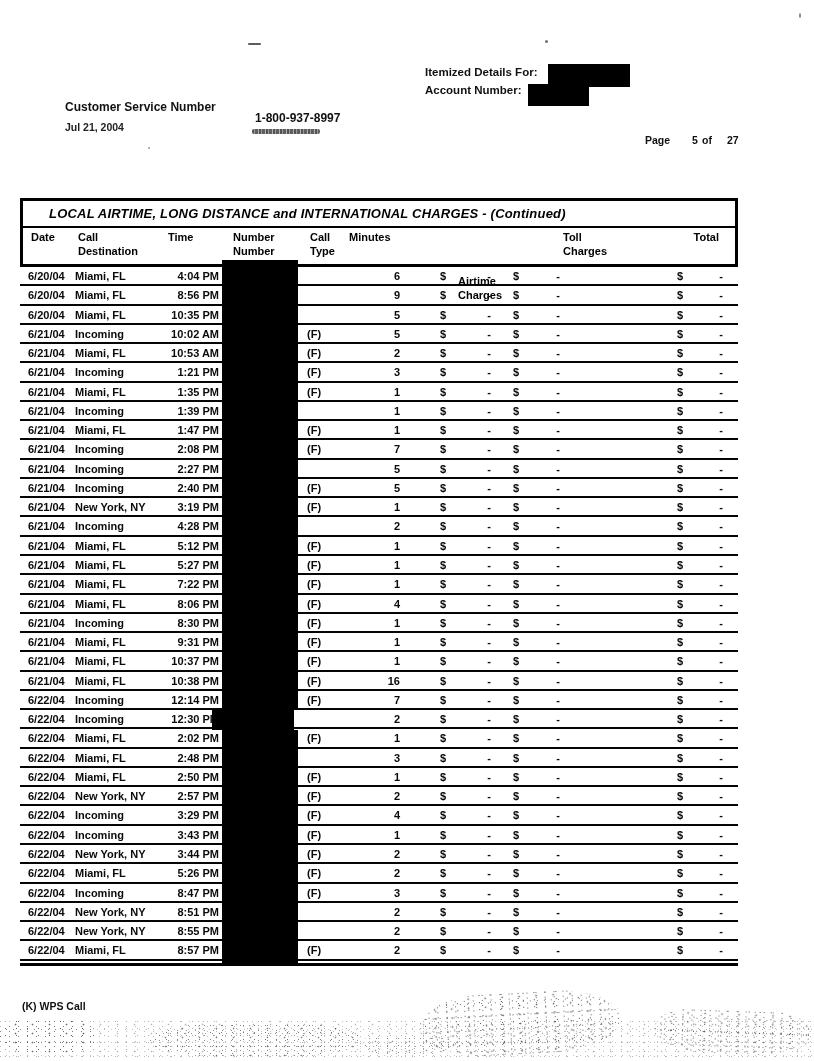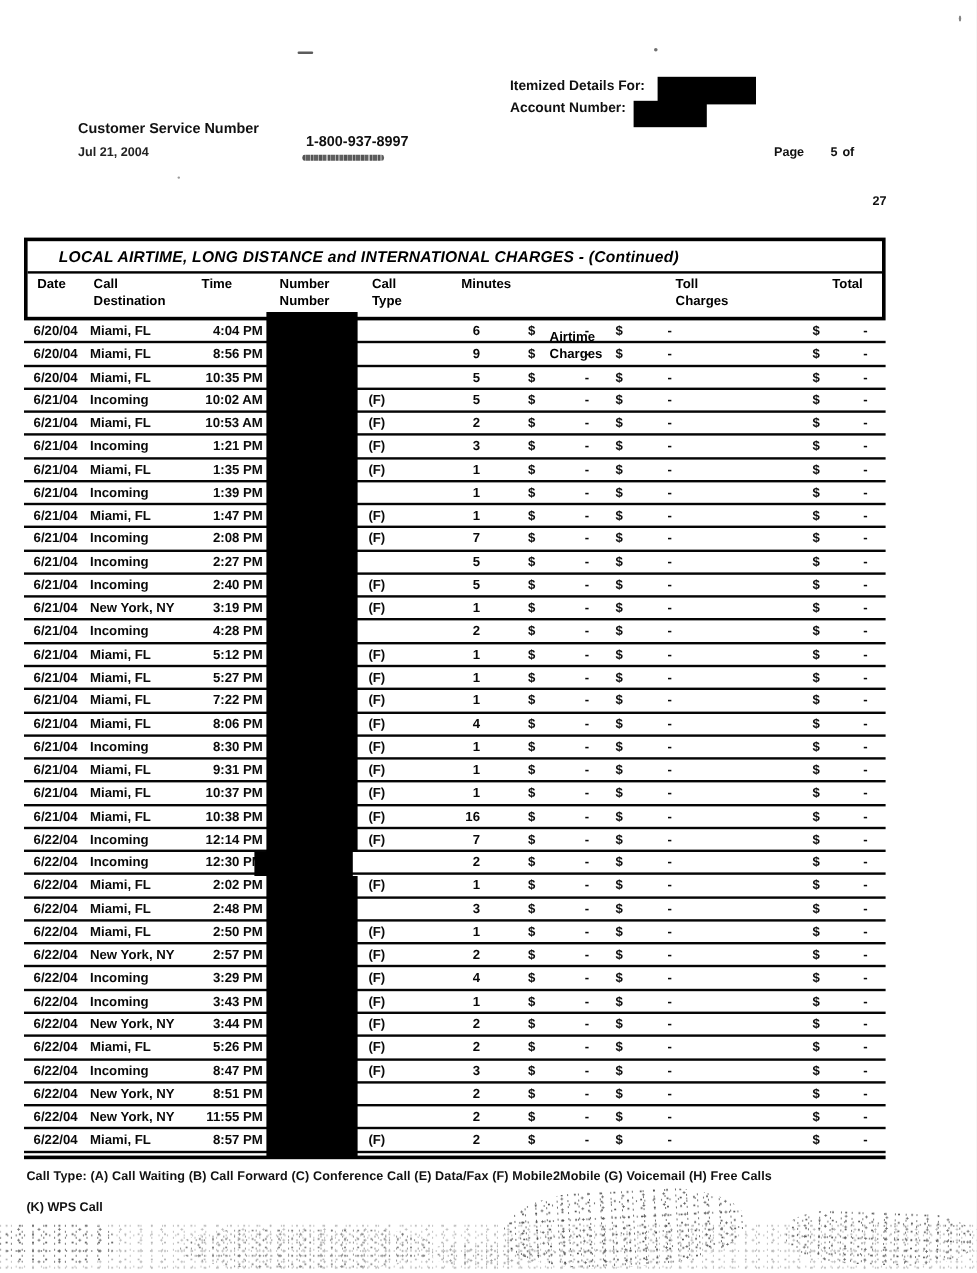--- a/index.html
+++ b/index.html
@@ -15,37 +15,37 @@
   .itemized-label { left:425px; top:66px; }
   .account-label  { left:425px; top:84px; }
   .redact { position:absolute; background:#000; }
   .redact-itemized { left:548px; top:64px;  width:82px; height:23px; }
   .redact-account  { left:528px; top:84px;  width:61px; height:22px; }
   .cs-label  { left:65px;  top:100px; font-size:12px; }
   .cs-number { left:255px; top:111px; font-size:12px; }
   .stmt-date { position:absolute; left:65px; top:121px; font-size:10.5px; font-weight:bold; color:#222; }
   .scribble { position:absolute; left:252px; top:129px; width:68px; height:5px; opacity:.75; border-radius:2px;
     background:repeating-linear-gradient(90deg,#1a1a1a 0 2px,#777 2px 3px,#2a2a2a 3px 6px,#999 6px 7px); }
-  .page-ind { position:absolute; top:121px; font-size:10.5px; font-weight:bold; color:#111; }
-  .pi-label { left:645px; } .pi-cur { left:692px; } .pi-of { left:702px; } .pi-tot { left:727px;margin-top:41px; }
+  .page-ind { position:absolute; top:134px; font-size:10.5px; font-weight:bold; color:#111; }
+  .pi-label { left:645px; } .pi-cur { left:692px; } .pi-of { left:702px; } .pi-tot { left:727px; }
   .speck { position:absolute; background:#333; border-radius:50%; }
   .speck-a { left:248px; top:43px; width:13px; height:2px; border-radius:1px; opacity:.8; }
   .speck-b { left:545px; top:40px; width:3px; height:3px; opacity:.7; }
   .speck-c { left:799px; top:13px; width:2px; height:5px; opacity:.6; }
   .speck-d { left:148px; top:147px; width:2px; height:2px; opacity:.5; }
 
   
   .table { position:absolute; left:20px; top:198px; width:718px; }
   .table-top { border:3px solid #000; }
   .title-row { height:27px; border-bottom:2px solid #000; display:flex; align-items:center; padding-left:26px; }
   .title-row span { font-size:13px; font-weight:bold; font-style:italic; letter-spacing:.2px; }
   .head-row { position:relative; height:36px; font-size:11px; font-weight:bold; }
   .th { position:absolute; top:3px; line-height:13.5px; white-space:pre; }
   .h-date{left:8px;} .h-dest{left:55px;} .h-time{left:145px;} .h-num{left:210px;}
-  .h-type{left:287px;} .h-min{left:348px; width:55px; text-align:right;}
+  .h-type{left:287px;} .h-min{left:326px; width:55px; }
   .h-air{left:435px;margin-top:44px;} .h-toll{left:508px;margin-left:32px;} .h-tot{left:640px; width:56px; text-align:right;}
   .table-body { position:relative; border-bottom:3px solid #000; padding-bottom:2px; }
   .row { position:relative; height:19.28px; border-bottom:2px solid #050505; }
   .cell { position:absolute; top:1px; font-size:11px; font-weight:bold; color:#0a0a0a; line-height:16px; white-space:nowrap; }
   .c-date{left:8px;} .c-dest{left:55px;}
   .c-time{left:135px; width:64px; text-align:right;}
   .c-type{left:287px;}
   .c-min{left:330px; width:50px; text-align:right;}
   .c-air-s{left:420px;} .c-air-v{left:440px; width:31px; text-align:right;}
   .c-toll-s{left:493px;} .c-toll-v{left:510px; width:30px; text-align:right;}
@@ -556,21 +556,21 @@
           <span class="cell c-air-s">$</span>
           <span class="cell c-air-v">-</span>
           <span class="cell c-toll-s">$</span>
           <span class="cell c-toll-v">-</span>
           <span class="cell c-tot-s">$</span>
           <span class="cell c-tot-v">-</span>
         </div>
         <div class="row">
           <span class="cell c-date">6/22/04</span>
           <span class="cell c-dest">New York, NY</span>
-          <span class="cell c-time">11:55 PM</span>
+          <span class="cell c-time">8:55 PM</span>
           <span class="cell c-type"></span>
           <span class="cell c-min">2</span>
           <span class="cell c-air-s">$</span>
           <span class="cell c-air-v">-</span>
           <span class="cell c-toll-s">$</span>
           <span class="cell c-toll-v">-</span>
           <span class="cell c-tot-s">$</span>
           <span class="cell c-tot-v">-</span>
         </div>
         <div class="row">
@@ -585,21 +585,20 @@
           <span class="cell c-toll-v">-</span>
           <span class="cell c-tot-s">$</span>
           <span class="cell c-tot-v">-</span>
         </div>
         <div class="redact-top"></div>
         <div class="redact-wide"></div>
         <div class="redact-bottom"></div>
       </div>
   </div>
 
-  <span class="legend">Call Type: (A) Call Waiting (B) Call Forward (C) Conference Call (E) Data/Fax (F) Mobile2Mobile (G) Voicemail (H) Free Calls</span>
   <span class="wps">(K) WPS Call</span>
 
   <div class="speckle noise-band"></div>
   <div class="speckle noise-blob1"></div>
   <div class="speckle noise-blob2"></div>
   <div class="speckle noise-blob3"></div>
   <div class="speckle noise-blob4"></div>
   <div class="speckle noise-blob5"></div>
 
 </div>

